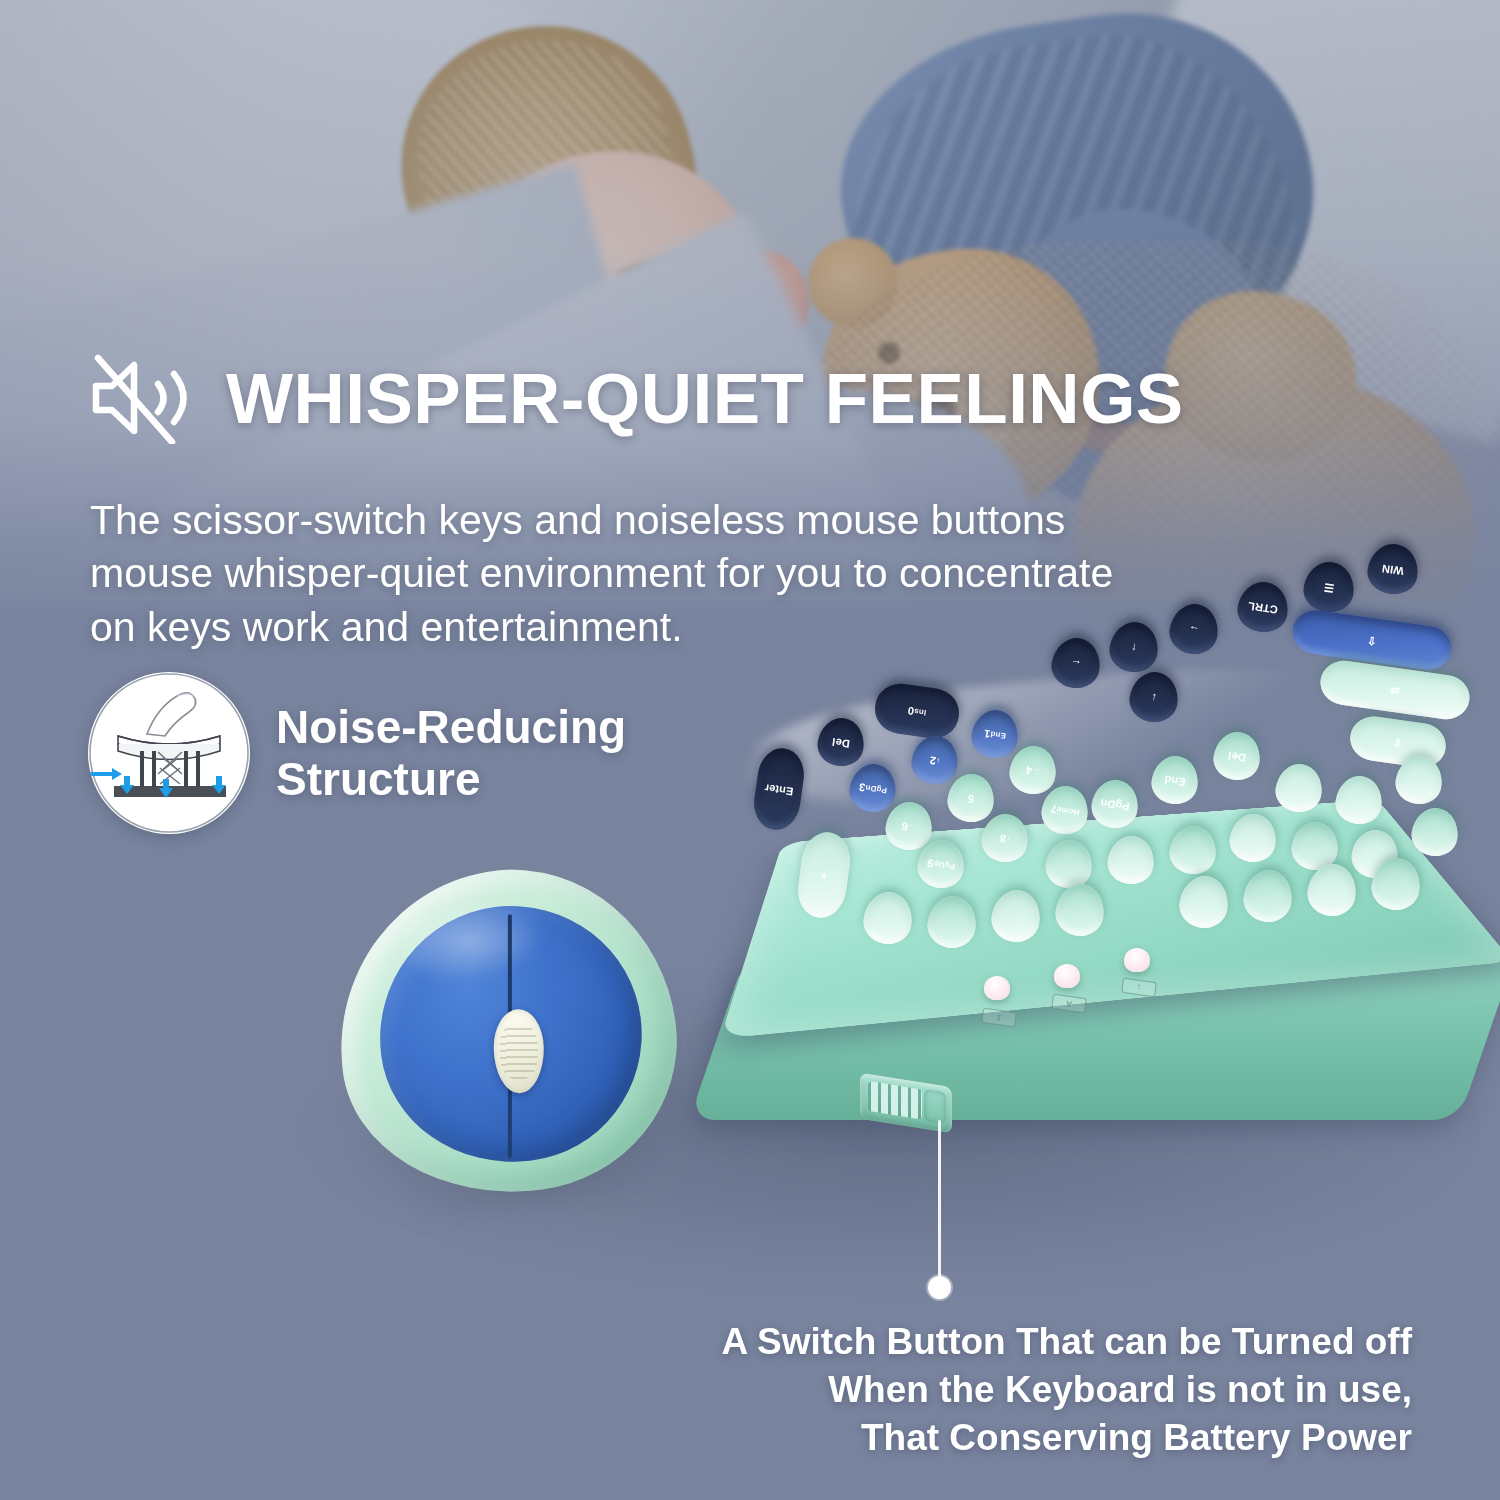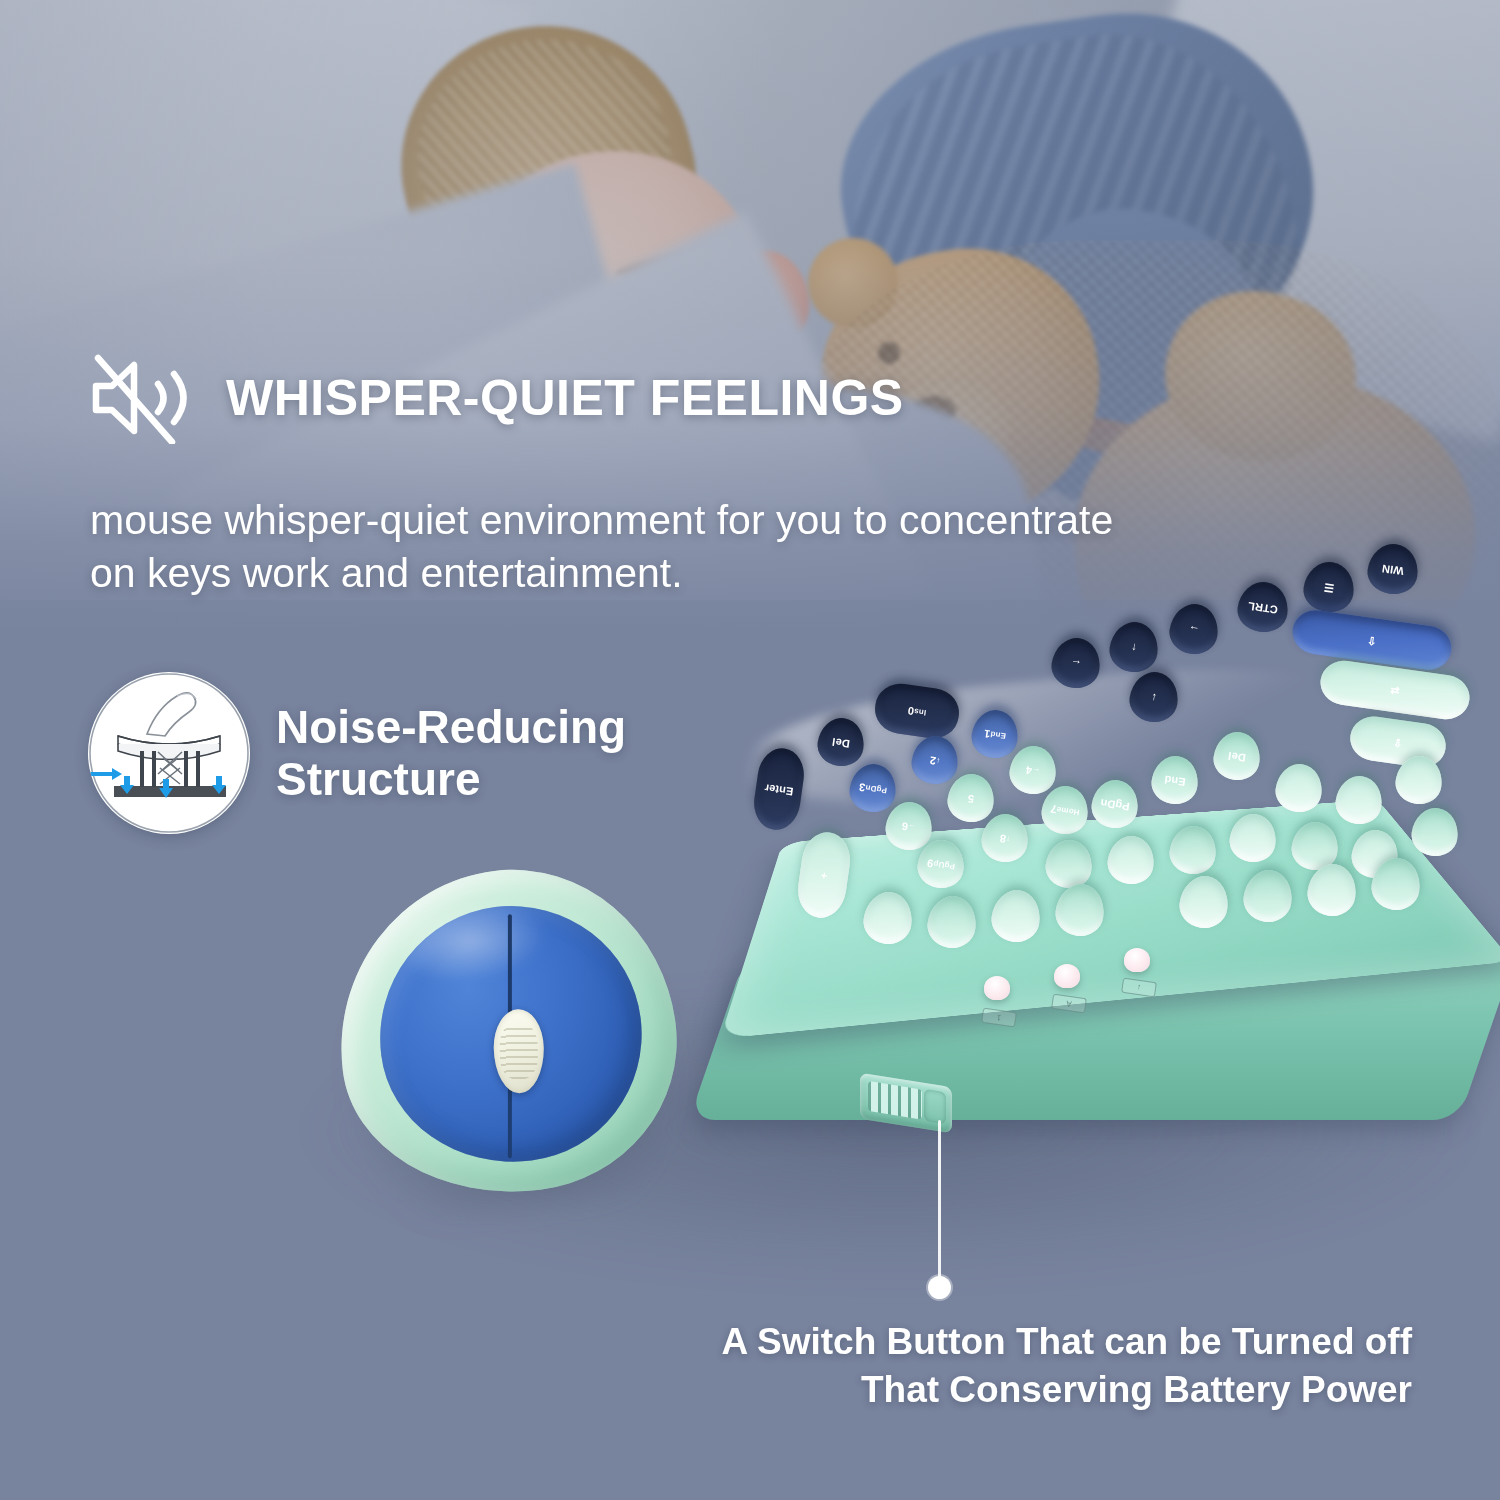--- a/index.html
+++ b/index.html
@@ -190,21 +190,21 @@
     background:radial-gradient(ellipse at 50% 50%,rgba(70,80,104,.42) 0%,rgba(70,80,104,0) 70%);
     filter:blur(16px);
   }
 
   
   #headline-row {
     position:absolute; left:88px; top:352px; display:flex; align-items:center; gap:26px;
   }
   #mute-icon { width:112px; height:92px; flex:none; }
   #headline {
-    color:#fff; font-size:50px; font-weight:bold; letter-spacing:.5px;
+    color:#fff; font-size:71px; font-weight:bold; letter-spacing:.5px;
     line-height:1; white-space:nowrap;
     text-shadow:0 2px 10px rgba(40,48,66,.38);
   }
   #subcopy {
     position:absolute; left:90px; top:494px; width:1110px;
     color:#fff; font-size:41px; line-height:1.30; font-weight:500;
     text-shadow:0 2px 8px rgba(40,48,66,.35);
   }
   #subcopy div { white-space:nowrap; }
 
@@ -434,20 +434,21 @@
       <path d="M8 34 h16 L46 13 v66 L24 58 H8 Z"></path>
       <path d="M70 32 q11 14 0 28"></path>
       <path d="M86 22 q19 24 0 48"></path>
       <path d="M10 6 L84 90"></path>
     </g>
   </svg>
   <div id="headline">WHISPER-QUIET FEELINGS</div>
 </div>
 
 <div id="subcopy">
+  <div>The scissor-switch keys and noiseless mouse buttons</div>
   <div>mouse whisper-quiet environment for you to concentrate</div>
   <div>on keys work and entertainment.</div>
 </div>
 
 <div id="noise-feature">
   <div id="noise-badge">
     <svg viewBox="0 0 162 162" width="162" height="162">
       <circle cx="81" cy="81" r="79" fill="#ffffff" stroke="#9aa3ad" stroke-width="1.6"></circle>
 
       <rect x="26" y="114" width="112" height="11" fill="#4a4f55"></rect>
@@ -621,14 +622,15 @@
     <div class="power-housing"></div>
     <div class="power-ribs"></div>
     <div class="power-knob"></div>
   </div>
 </div>
 
 <div id="callout-line"></div>
 <div id="callout-dot"></div>
 <div id="callout-caption">
   <div>A Switch Button That can be Turned off</div>
+  <div>When the Keyboard is not in use,</div>
   <div>That Conserving Battery Power</div>
 </div>
 
 </body></html>

